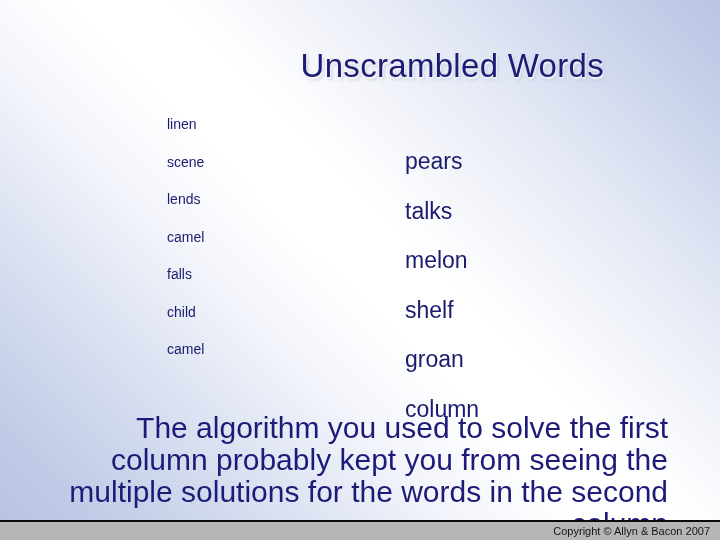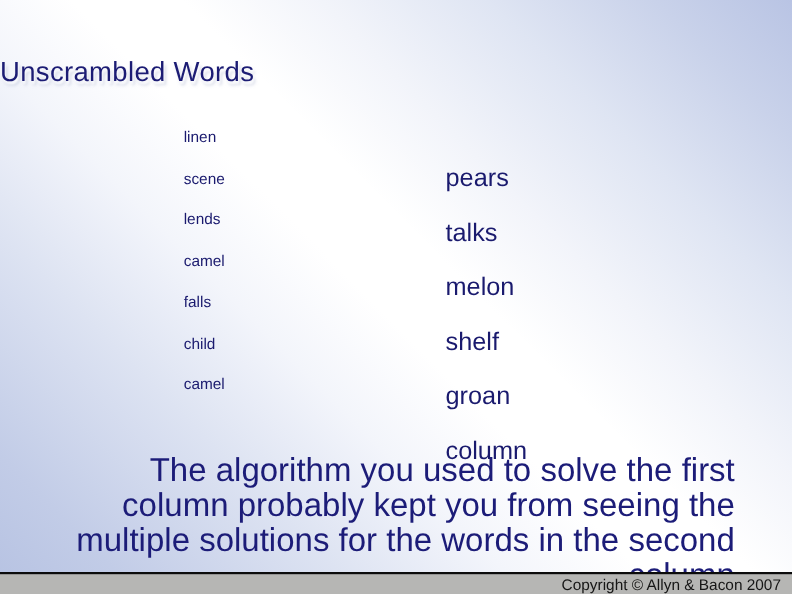--- a/index.html
+++ b/index.html
@@ -34,22 +34,22 @@
         #c9d2ea 90%,
         #b9c4e4 100%);
   }
 
   
   .title {
     position: absolute;
     left: 0;
     top: 46px;
     width: 604px;
-    text-align: left;
-    font-size: 25px;
+    text-align: right;
+    font-size: 33px;
     line-height: 40px;
     letter-spacing: 0.3px;
     color: #1c1c74;
     text-shadow: 1px 2px 2px rgba(255,255,255,0.95),
                  2px 3px 3px rgba(160,170,200,0.55);
     white-space: nowrap;
   }
 
   
   .columns {
@@ -104,21 +104,21 @@
     width: 720px;
     height: 20px;
     background: #b6b6b4;
     border-top: 2px solid #0b0b0b;
     box-sizing: border-box;
   }
   .footer-inner {
     position: absolute;
     right: 10px;
     top: 3px;
-    font-size: 14px;
+    font-size: 11px;
     line-height: 12px;
     color: #161616;
     white-space: nowrap;
   }
 </style>
 </head>
 <body>
 
 <div id="slide">
 

